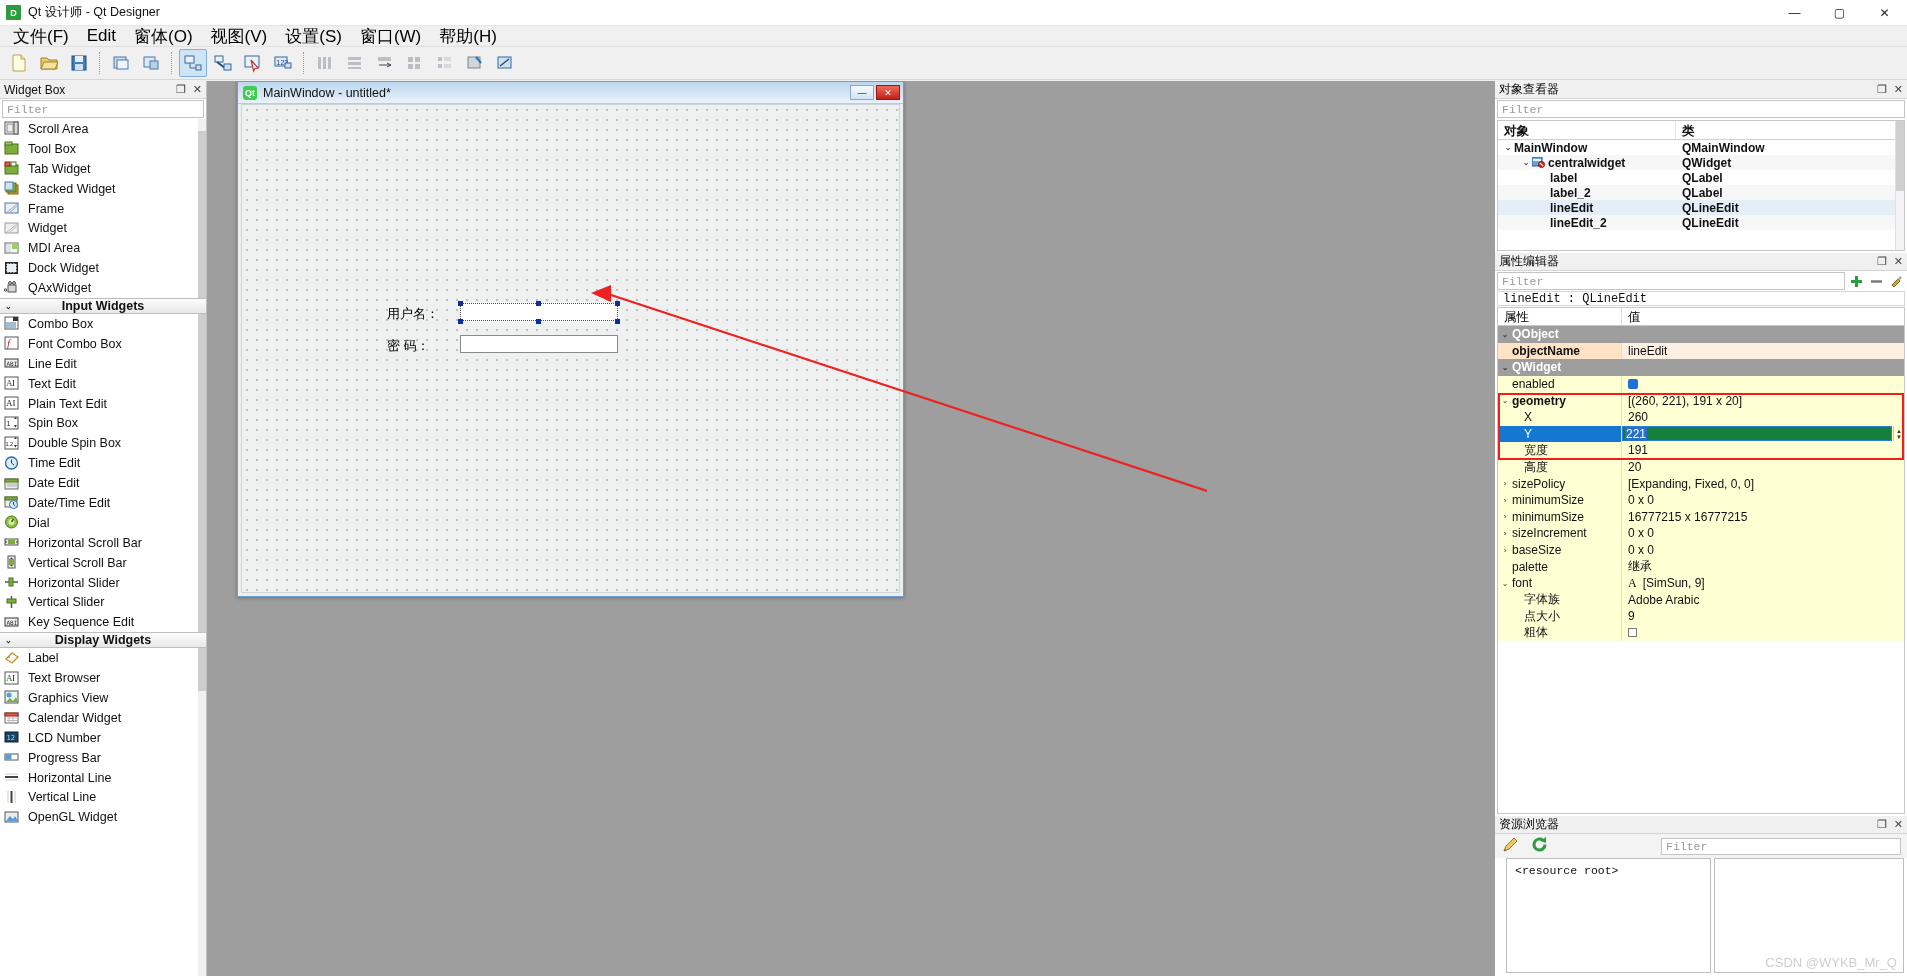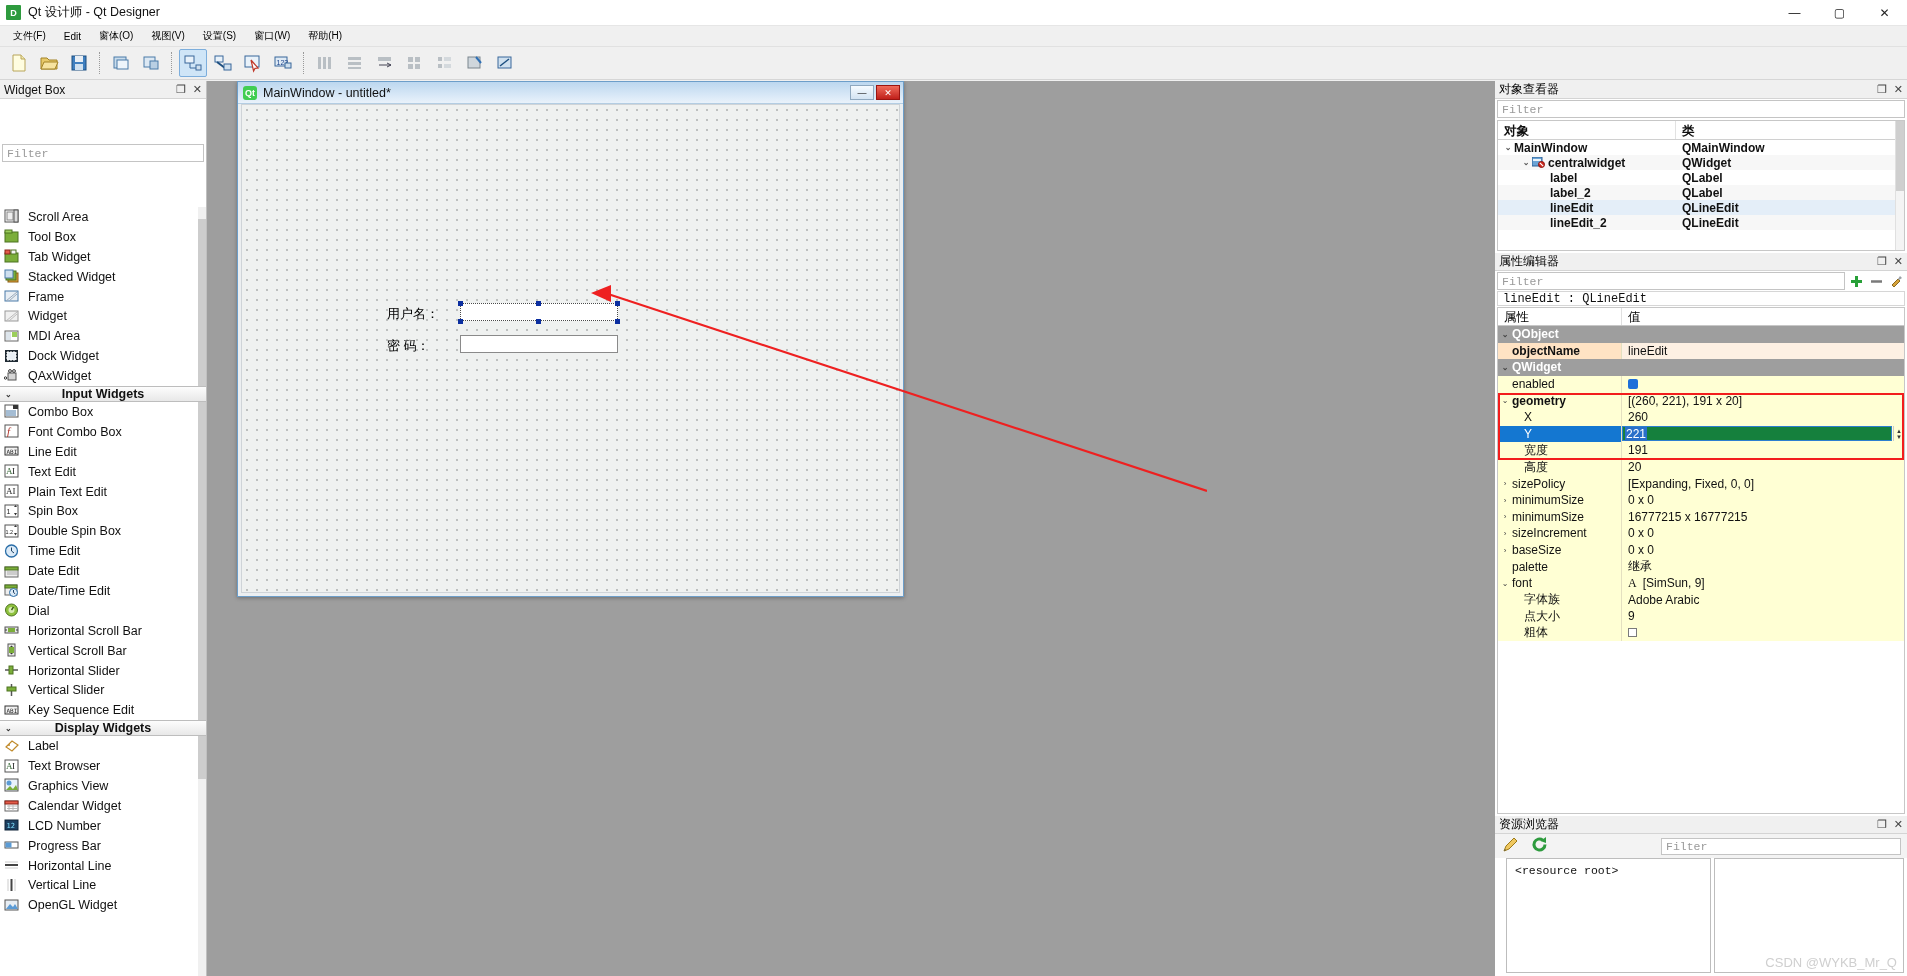--- a/index.html
+++ b/index.html
@@ -30,42 +30,42 @@
     width: 45px; height: 26px; display: flex; align-items: center;
     justify-content: center; font-size: 12px; color: #222;
   }
 
   
   .menubar {
     height: 21px; background: #f0f0f0; display: flex; align-items: center;
     padding-left: 4px; border-bottom: 1px solid #e1e1e1;
   }
   .menu-item {
-    padding: 6px 9px; font-size: 10px; color: #000; cursor: default;
+    padding: 6px 9px; font-size: 17px; color: #000; cursor: default;
   }
 
   
   .toolbar {
     height: 33px; background: #f0f0f0; display: flex; align-items: center;
     padding-left: 4px; border-bottom: 1px solid #d6d6d6;
   }
   .tool-btn {
     width: 28px; height: 28px; display: flex; align-items: center;
     justify-content: center; margin: 0 1px; border: 1px solid transparent;
     border-radius: 2px;
   }
   .tool-btn.active { background: #cfe5f7; border: 1px solid #7daedc; }
   .tsep { width: 2px; height: 22px; border-left: 1px dotted #9a9a9a; margin: 0 5px; }
 
   
   .main { position: absolute; top: 81px; left: 0; right: 0; bottom: 0; display: flex; }
 
   
   .widgetbox { width: 207px; background: #fff; display: flex; flex-direction: column;
-               border-right: 1px solid #c0c0c0; gap: 44px; }
+               border-right: 1px solid #c0c0c0; }
   .dock-header {
     height: 18px; background: #f0f0f0; display: flex; align-items: center;
     padding: 0 4px; font-size: 12px; border-bottom: 1px solid #d4d4d4;
   }
   .dock-header .t { color: #111; }
   .dock-header .acts { margin-left: auto; display: flex; gap: 7px; color: #444; font-size: 11px; }
   .filterbox {
     height: 18px; border: 1px solid #c4c4c4; margin: 1px 2px; background: #fff;
     display: flex; align-items: center; padding: 0 4px;
     font-family: "Liberation Mono", monospace; font-size: 11.5px; color: #9a9a9a;

